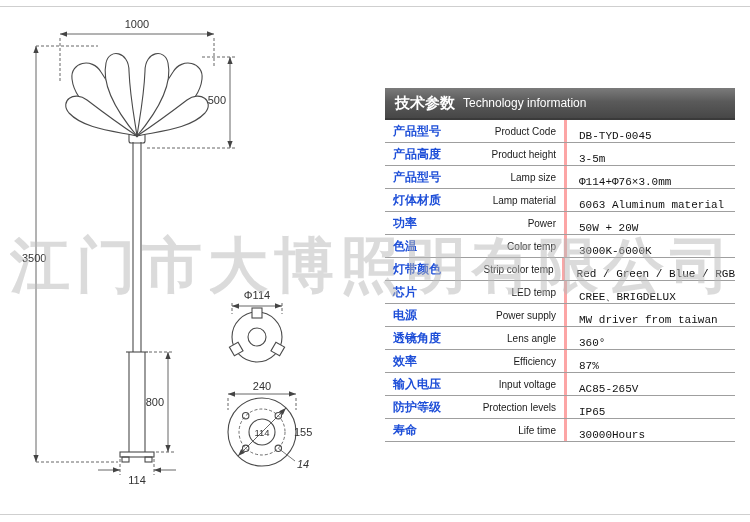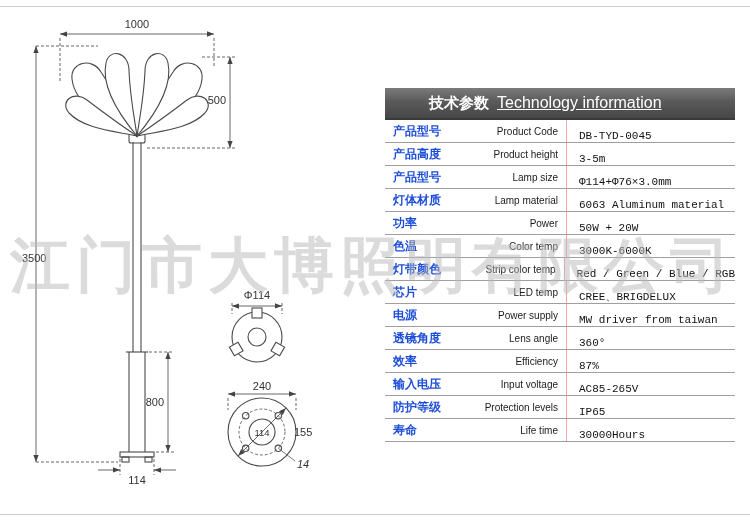--- a/index.html
+++ b/index.html
@@ -29,33 +29,33 @@
   
   .spec-table {
     position:absolute; left:385px; top:88px; width:350px; z-index:2;
     background:transparent;
   }
   .thead {
     height:32px; display:flex; align-items:center; gap:8px; padding:0 10px;
     background:linear-gradient(180deg,#7b7b7b 0%, #5a5a5a 45%, #474747 100%);
     color:#ffffff; border-bottom:2px solid #3a3a3a;
   }
-  .tzh { font-size:15px; font-weight:bold;margin-left:34px; }
-  .ten { font-size:16px;text-decoration:underline; }
+  .tzh { font-size:15px; font-weight:bold; }
+  .ten { font-size:12px; }
   .trow {
     height:23px; display:flex; align-items:center;
     border-bottom:1px solid #9f9f9f;
   }
   .zh {
     width:92px; padding-left:8px; font-size:12px; font-weight:bold; color:#1d4ed8;
     white-space:nowrap;
   }
   .en {
     width:90px; padding-right:8px; font-size:10px; text-align:right; color:#1a1a1a;
-    border-right:1px solid #fca5a5; align-self:stretch; display:flex;
+    border-right:3px solid #fca5a5; align-self:stretch; display:flex;
     align-items:center; justify-content:flex-end; white-space:nowrap;
   }
   .val {
     flex:1; padding-left:12px; font-size:11px;
     font-family:"Liberation Mono", monospace; white-space:nowrap; color:#111;margin-top:9px;
   }
 </style>
 </head>
 <body>
 

